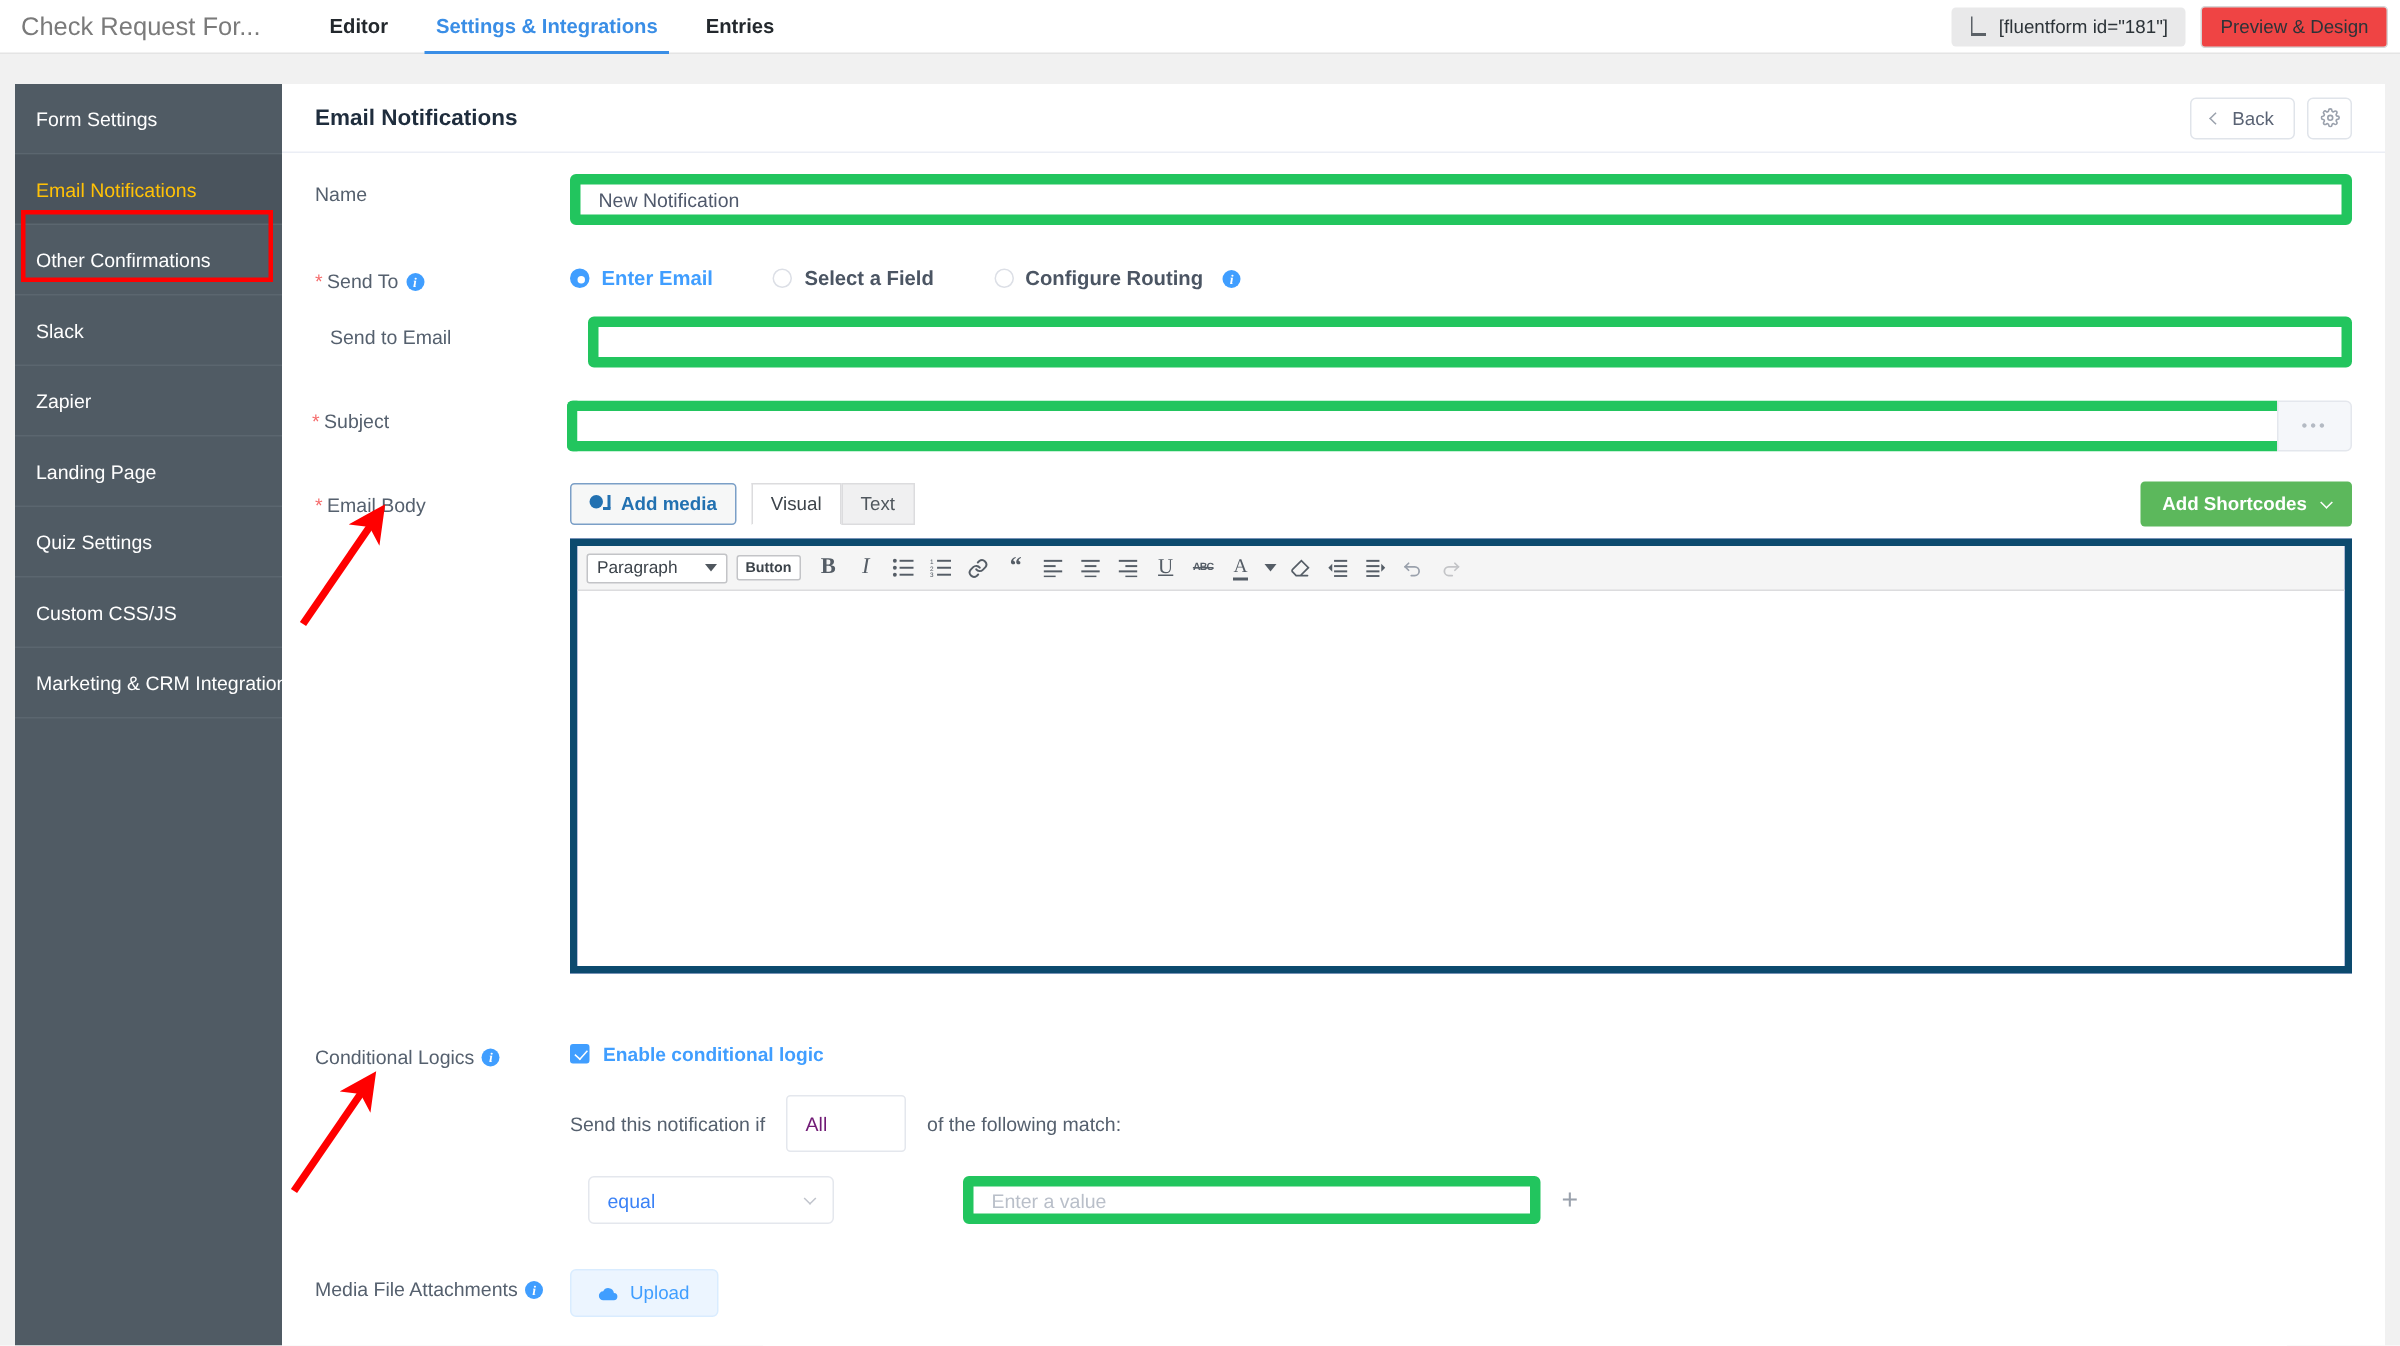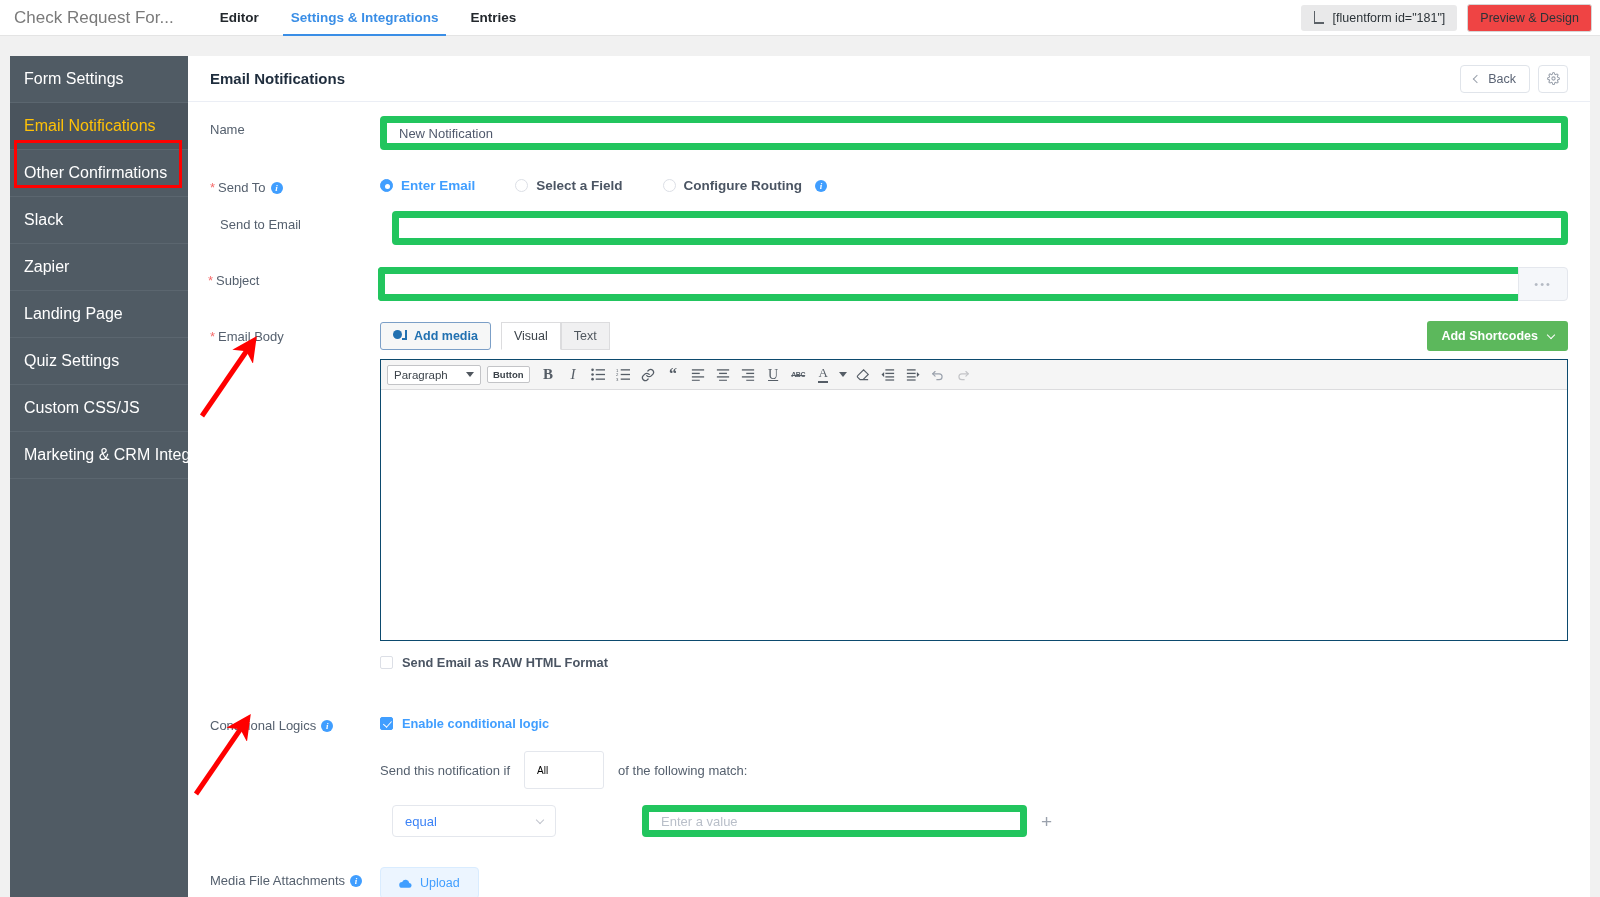--- a/index.html
+++ b/index.html
@@ -58,21 +58,21 @@
     background:#f1f1f1;
   }
 
   
   .sidebar{
     position:absolute; left:10px; top:20px; width:178px; height:841px;
     background:#505b64;
   }
   .side-item{
     height:47px; display:flex; align-items:center;
-    padding-left:14px; color:#ffffff; font-size:16px;
+    padding-left:14px; color:#ffffff; font-size:13px;
     border-bottom:1px solid #5b666f;
     cursor:pointer; white-space:nowrap;
   }
   .side-item.active{ background:#4a545d; color:#ffc107; }
 
   .side-highlight{
     position:absolute; left:4px; top:84px; width:168px; height:48px;
     border:3px solid #ff0000; pointer-events:none;
   }
 
@@ -173,21 +173,21 @@
   .shortcodes-btn{
     margin-left:auto; background:#5cb85c; border:none; border-radius:3px;
     color:#fff; font-size:12.5px; font-weight:bold; padding:8px 14px;
     display:flex; align-items:center; gap:10px; cursor:pointer;
   }
   .chev-down{
     width:6px; height:6px; border-right:1.6px solid #fff; border-bottom:1.6px solid #fff;
     transform:rotate(45deg); display:inline-block; margin-bottom:3px;
   }
 
-  .editor-box{ border:1px solid #0c4a6e; margin-top:8px; background:#c4b5fd; }
+  .editor-box{ border:5px solid #0c4a6e; margin-top:8px; background:#c4b5fd; }
   .editor-toolbar{
     height:30px; background:#f5f5f5; border-bottom:1px solid #dcdcde;
     display:flex; align-items:center; padding:0 6px; gap:2px;
   }
   .fmt-select{
     height:20px; border:1px solid #c3c4c7; background:#fff; border-radius:2px;
     font-size:11.5px; color:#3c434a; display:flex; align-items:center;
     padding:0 6px; min-width:94px; justify-content:space-between; cursor:pointer;
     margin-right:4px;
   }
@@ -217,21 +217,21 @@
     content:""; position:absolute; left:4px; top:1px; width:3.5px; height:7px;
     border-right:1.8px solid #fff; border-bottom:1.8px solid #fff; transform:rotate(42deg);
   }
   .cb-label{ font-size:12.8px; font-weight:bold; color:#4b5563; }
   .cb-label.blue{ color:#409eff; }
 
   
   .cond-line{ display:flex; align-items:center; gap:0; margin-top:20px; font-size:13px; color:#55606e; }
   .cond-sel{
     width:80px; height:38px; border:1px solid #e4e7ed; border-radius:3px; background:#fff;
-    display:flex; align-items:center; padding:0 12px; font-size:10px; color:#000000;
+    display:flex; align-items:center; padding:0 12px; font-size:13px; color:#701a75;
     margin:0 14px; cursor:pointer;
   }
   .cond-row{ display:flex; align-items:center; margin-top:16px; gap:0; }
   .sel-ctl{
     height:32px; border:1px solid #e4e7ed; border-radius:4px; background:#fff;
     display:flex; align-items:center; padding:0 12px; font-size:13px; color:#b9bfc9;
     cursor:pointer;
   }
   .sel-ctl .cdn{
     margin-left:auto; width:6px; height:6px;
@@ -495,24 +495,20 @@
               <div class="tbtn">
                 <svg width="14" height="14" viewBox="0 0 24 24" fill="none" stroke="#c3c4c7" stroke-width="2" stroke-linecap="round">
                     <path d="M21 10H10a5 5 0 0 0 0 10h4"></path>
                     <polyline points="17 6 21 10 17 14"></polyline>
                   </svg>
               </div>
             </div>
             <div class="editor-area"></div>
           </div>
 
-          <div class="cb-line">
-            <span class="cbox"></span>
-            <span class="cb-label">Send Email as RAW HTML Format</span>
-          </div>
         </div>
       </div>
 
       <div class="row mt28" style="margin-top:34px;">
         <div class="label">
           <span>Conditional Logics</span><span class="info-i">i</span>
         </div>
         <div class="field" style="padding-top:0;">
           <div class="cb-line" style="margin-top:12px;">
             <span class="cbox on"></span>

